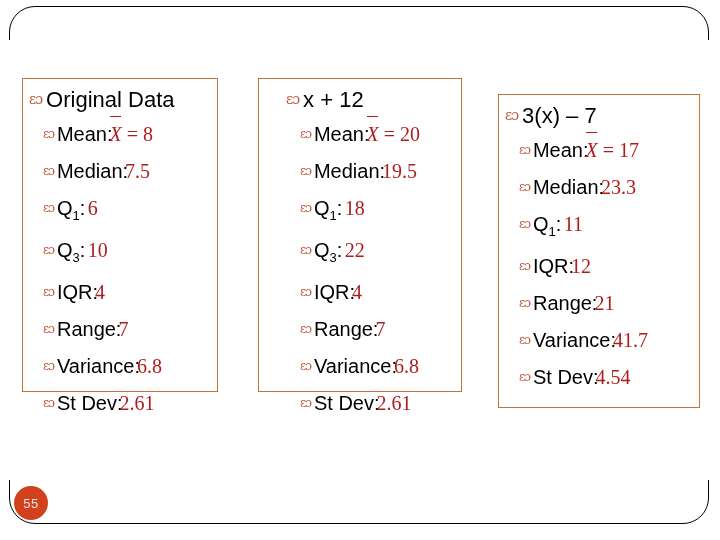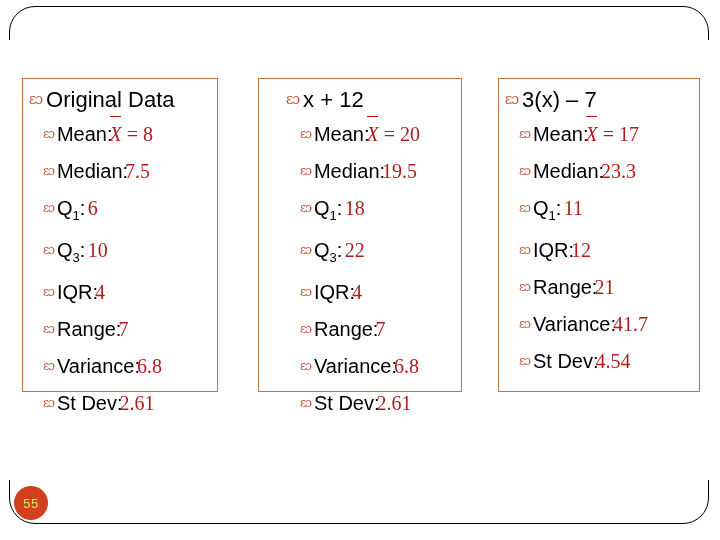--- a/index.html
+++ b/index.html
@@ -58,21 +58,21 @@
     position: absolute;
     top: 74px;
     height: 314px;
     border: 1.2px solid #C4733A;
     box-sizing: border-box;
     background: transparent;
     padding: 6px 4px 0 4px;
   }
   #box-0 { left: 22px;  width: 196px; }
   #box-1 { left: 258px; width: 204px; padding-left: 25px; }
-  #box-2 { left: 498px; width: 202px; }
+  #box-2 { left: 498px; width: 202px; margin-top: 16px; }
 
   .box-title {
     font-size: 22px;
     color: #000000;
     line-height: 30px;
     white-space: nowrap;
     padding-left: 2px;
   }
   .box-title .bullet {
     color: #C0563A;
@@ -138,21 +138,21 @@
 
   
   #page-badge {
     position: absolute;
     left: 14px;
     top: 486px;
     width: 34px;
     height: 34px;
     border-radius: 50%;
     background: #D1411E;
-    color: #bef264;
+    color: #e5e5e5;
     font-family: "Liberation Sans", sans-serif;
     font-size: 13px;
     display: flex;
     align-items: center;
     justify-content: center;
     letter-spacing: 0.5px;
   }
 </style>
 </head>
 <body>

